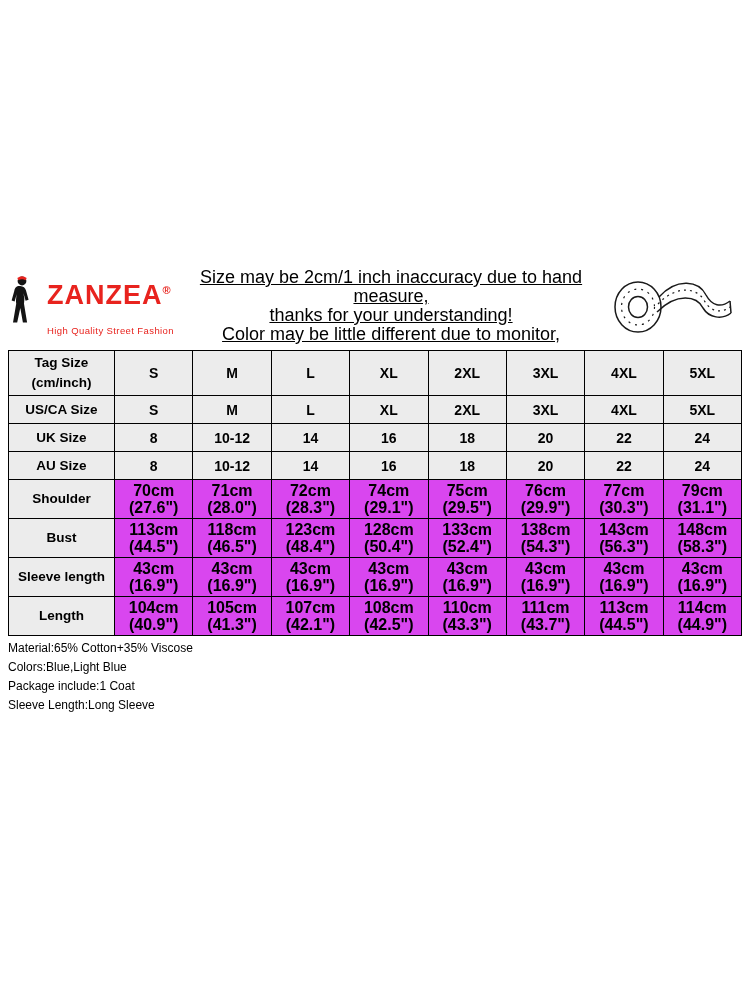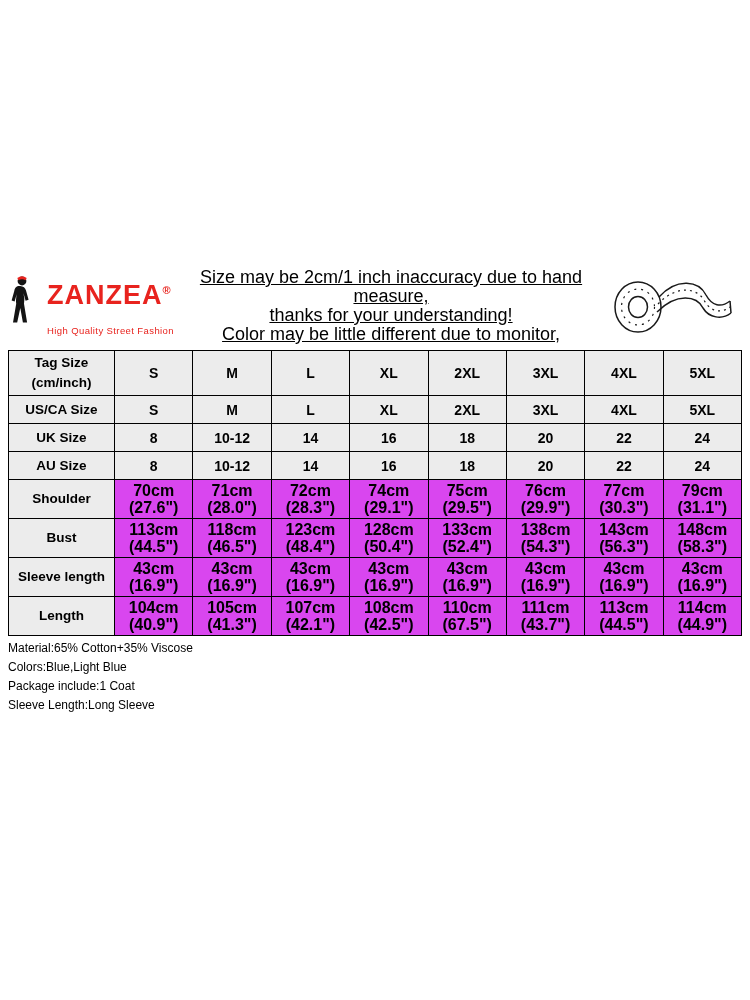--- a/index.html
+++ b/index.html
@@ -197,21 +197,21 @@
         <th>Length</th>
         <td>104cm
 (40.9")</td>
         <td>105cm
 (41.3")</td>
         <td>107cm
 (42.1")</td>
         <td>108cm
 (42.5")</td>
         <td>110cm
-(67.5")</td>
+(43.3")</td>
         <td>111cm
 (43.7")</td>
         <td>113cm
 (44.5")</td>
         <td>114cm
 (44.9")</td>
       </tr>
     </tbody>
   </table>
 

